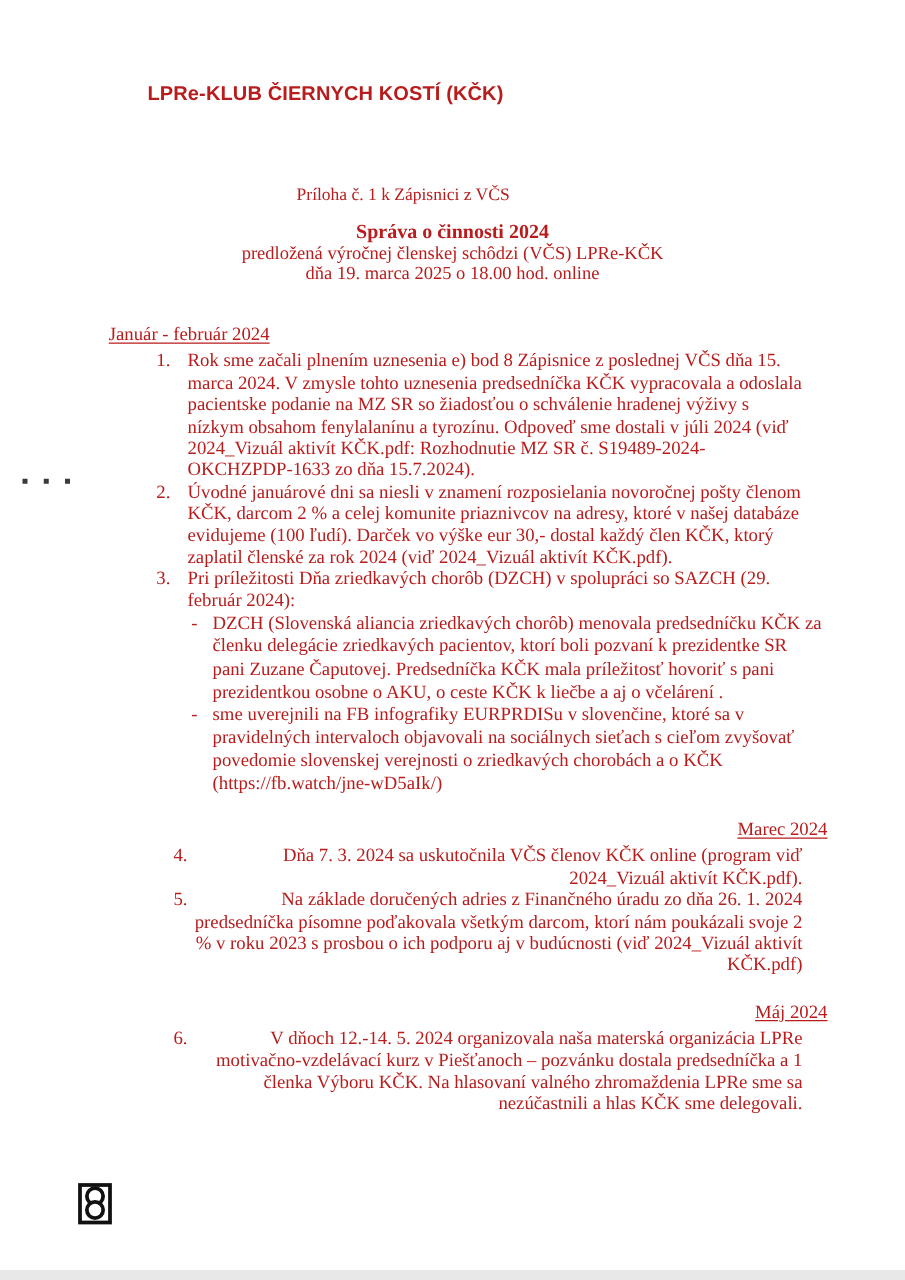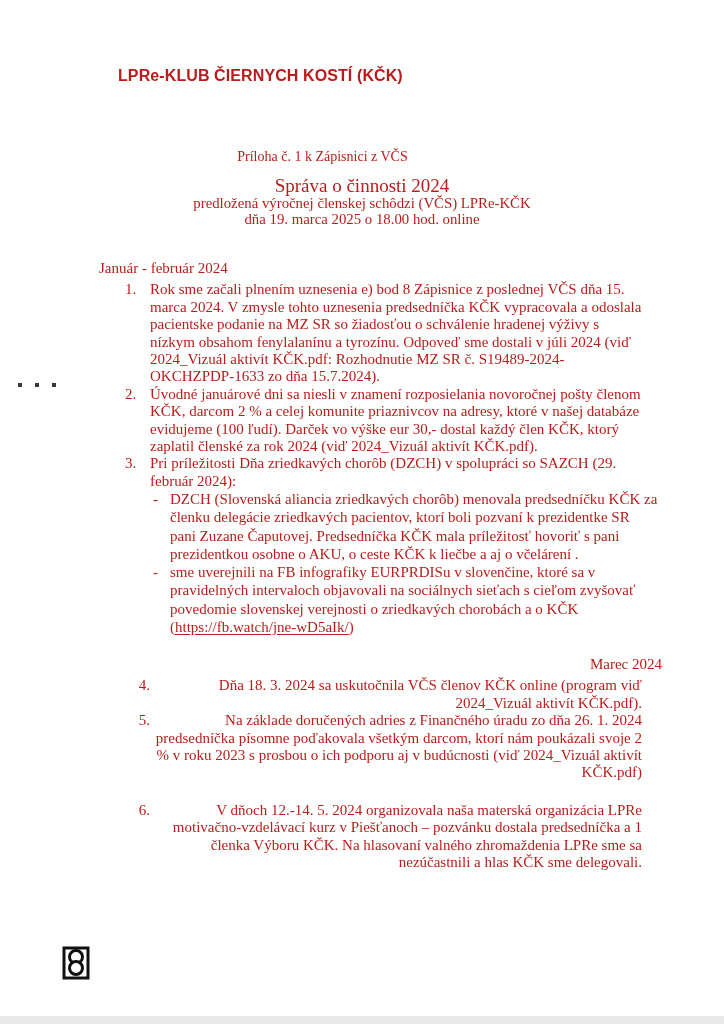--- a/index.html
+++ b/index.html
@@ -19,37 +19,37 @@
     letter-spacing:0.1px;
   }
   .annotation {
     position:absolute; left:0; right:79px; top:149px;
     text-align:center; font-size:14px; line-height:16px;
   }
   .title-block {
     position:absolute; left:0; right:0; top:175px;
     text-align:center;
   }
-  .doc-title { font-size:19px; font-weight:normal; line-height:21px; }
+  .doc-title { font-size:16px; font-weight:bold; line-height:21px; }
   .doc-subtitle { font-size:14.8px; line-height:15.6px; }
   .content {
     position:absolute; left:87px; top:260px; width:575px;
     font-size:15px; line-height:17.4px;
   }
   .doc-section + .doc-section { margin-top:20px;text-align:right; }
   .section-heading { margin-bottom:4px; }
-  .heading-text { text-underline-offset:2px;margin-left:12px; }
+  .heading-text { text-decoration:underline; text-underline-offset:2px; }
   .list-item { display:flex; margin-left:38px; }
   .item-num { width:25px; flex:none; }
   .item-text { width:492px; }
   .sub-item { display:flex; margin-left:66px; line-height:18.2px; }
   .sub-marker { width:17px; flex:none; }
   .sub-text { width:489px; }
   .seg-bold { font-weight:normal; }
-  .seg-link { text-decoration:underline; text-underline-offset:2px; cursor:pointer; }
+  .seg-link { text-underline-offset:2px; cursor:pointer; }
   .margin-dots { position:absolute; left:18px; top:383px; display:flex; gap:13px; }
   .margin-dots span { width:4px; height:4px; background:#3a3a3a; display:block; }
   .stamp { position:absolute; left:62px; top:946px; }
 </style>
 </head>
 <body>
 
 <div class="page">
 
   <div class="letterhead">LPRe-KLUB ČIERNYCH KOSTÍ (KČK)</div>
@@ -83,28 +83,29 @@
         </div>
         <div class="sub-item">
           <div class="sub-marker">-</div>
           <div class="sub-text"><span>sme uverejnili na FB infografiky EURPRDISu v slovenčine, ktoré sa v pravidelných intervaloch objavovali na sociálnych sieťach s cieľom zvyšovať povedomie slovenskej verejnosti o zriedkavých chorobách a o KČK (</span><span class="seg-link">https://fb.watch/jne-wD5aIk/</span><span>)</span></div>
         </div>
       </div>
       <div class="doc-section">
         <div class="section-heading"><span class="heading-text">Marec 2024</span></div>
         <div class="list-item">
           <div class="item-num">4.</div>
-          <div class="item-text"><span>Dňa 18. 3. 2024 sa uskutočnila </span><span class="seg-bold">VČS</span><span> členov KČK online (program viď 2024_Vizuál aktivít KČK.pdf).</span></div>
+          <div class="item-text"><span>Dňa 7. 3. 2024 sa uskutočnila </span><span class="seg-bold">VČS</span><span> členov KČK online (program viď 2024_Vizuál aktivít KČK.pdf).</span></div>
         </div>
         <div class="list-item">
           <div class="item-num">5.</div>
           <div class="item-text"><span>Na základe doručených adries z Finančného úradu zo dňa 26. 1. 2024 predsedníčka písomne poďakovala všetkým darcom, ktorí nám poukázali svoje 2 % v roku 2023 s prosbou o ich podporu aj v budúcnosti (viď 2024_Vizuál aktivít KČK.pdf)</span></div>
         </div>
       </div>
       <div class="doc-section">
+        <div class="section-heading"><span class="heading-text">Máj 2024</span></div>
         <div class="list-item">
           <div class="item-num">6.</div>
           <div class="item-text"><span>V dňoch 12.-14. 5. 2024 organizovala naša materská organizácia LPRe motivačno-vzdelávací kurz v Piešťanoch – pozvánku dostala predsedníčka a 1 členka Výboru KČK. Na hlasovaní valného zhromaždenia LPRe sme sa nezúčastnili a hlas KČK sme delegovali.</span></div>
         </div>
       </div>
     </div>
 
   <div class="margin-dots">
     <span></span>
       <span></span>

